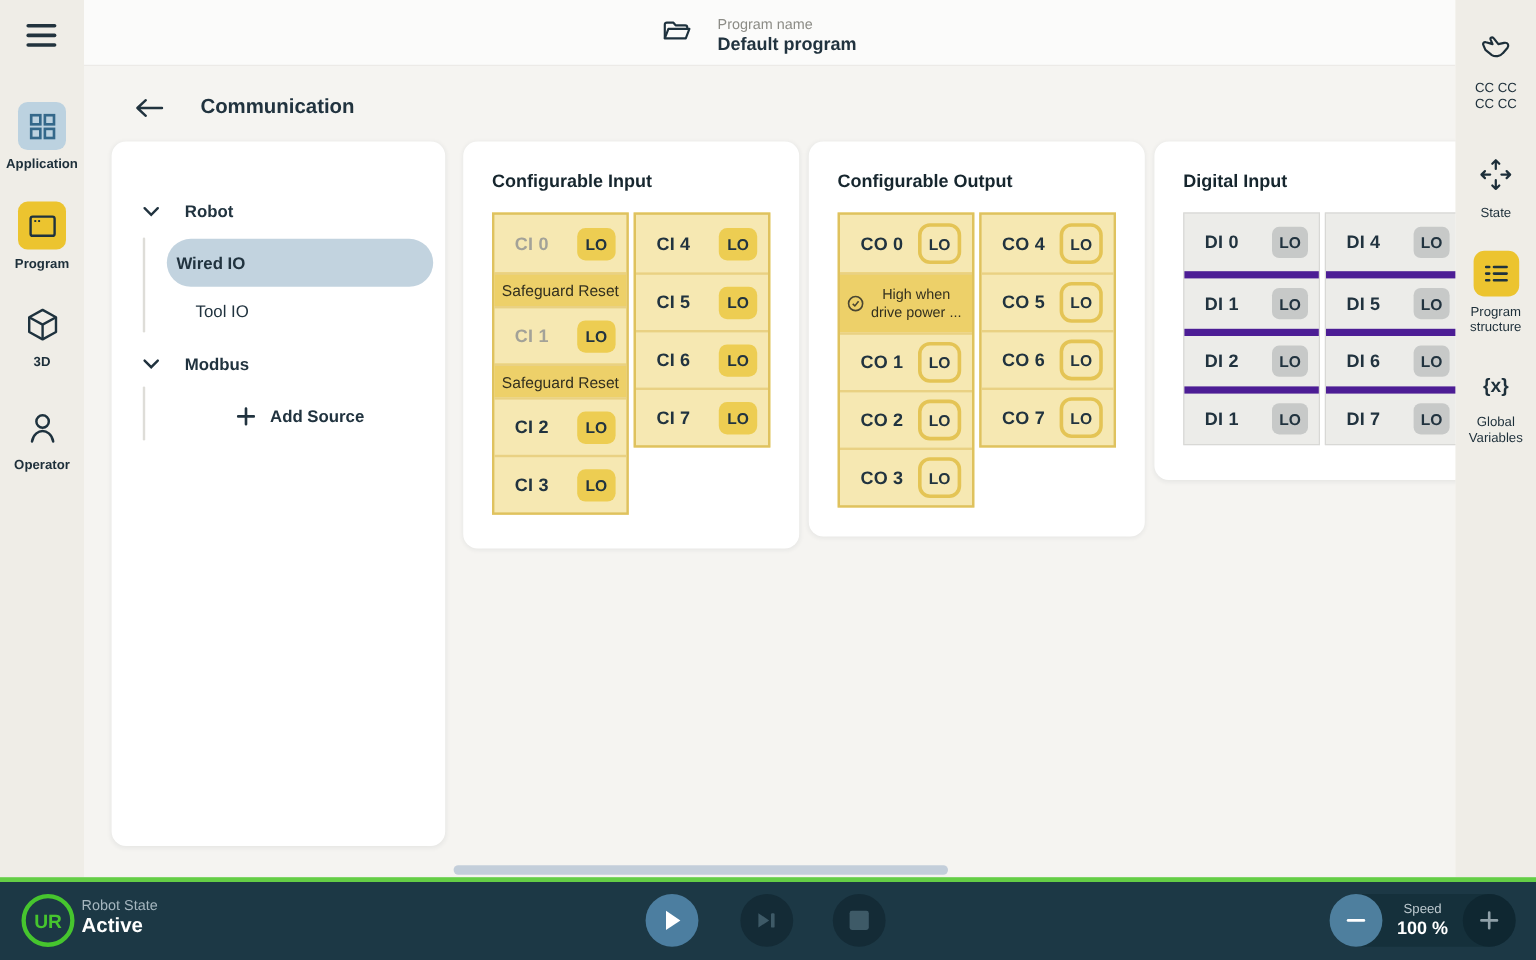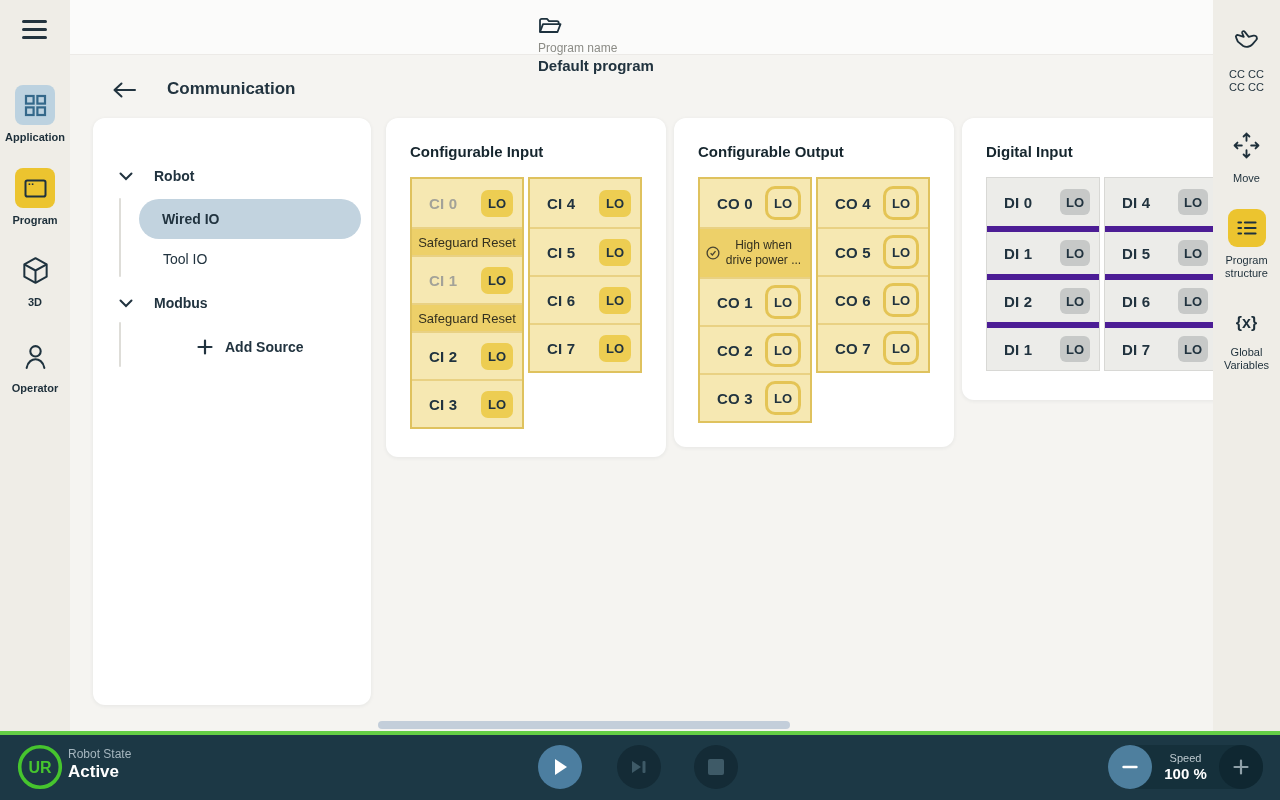--- a/index.html
+++ b/index.html
@@ -14,35 +14,35 @@
   .lnav-item { position:absolute; left:0; width:70px; display:flex; flex-direction:column; align-items:center; cursor:pointer; }
   .lnav-label { margin-top:6px; font-size:11px; font-weight:bold; color:#1D2F3A; text-align:center; max-width:68px; line-height:12px; }
   .icon-box { width:40px; height:40px; border-radius:8px; display:flex; align-items:center; justify-content:center; }
   .icon-box.blue { background:#BCD2E0; }
   .icon-box.yellow { background:#ECC42F; }
   .plain-icon { width:40px; height:40px; display:flex; align-items:center; justify-content:center; }
 
   
   .main { position:absolute; left:70px; top:0; width:1143px; height:731px; overflow:hidden; }
   .topbar { position:absolute; left:0; top:0; width:1143px; height:55px; background:#FBFBFA; border-bottom:1px solid #ECEAE7; }
-  .program-group { position:absolute; left:468px; top:13px; display:flex; gap:4px; cursor:pointer;flex-direction:column; }
+  .program-group { position:absolute; left:482px; top:13px; display:flex; gap:22px; cursor:pointer; }
   .program-texts { display:flex; flex-direction:column; }
   .program-label { font-size:12px; color:#8C8C86; }
   .program-name { font-size:15px; font-weight:bold; color:#21333F; margin-top:2px; }
 
   .back-btn { position:absolute; left:42px; top:78px; width:30px; height:24px; cursor:pointer; display:flex; align-items:center; }
   .page-title { position:absolute; left:97px; top:79px; font-size:17px; font-weight:bold; color:#21333F; }
 
   
   .tree-panel { position:absolute; left:23px; top:118px; width:278px; height:587px; background:#FFFFFF; border-radius:12px; box-shadow:0 1px 4px rgba(30,40,50,.07); }
   .tree-row { position:absolute; left:0; width:100%; height:24px; display:flex; align-items:center; cursor:pointer; }
   .tree-row .chev { margin-left:26px; display:flex; }
   .tree-row .tree-label { margin-left:21px; font-size:14px; font-weight:bold; color:#21333F; }
   .tree-pill { position:absolute; left:46px; top:81px; width:222px; height:40px; border-radius:20px; background:#C2D3DF; display:flex; align-items:center; cursor:pointer; }
-  .tree-pill .tree-label { margin-left:23px; font-size:14px; font-weight:bold; }
+  .tree-pill .tree-label { margin-left:8px; font-size:14px; font-weight:bold; }
   .tree-plain { position:absolute; left:0; width:100%; height:24px; display:flex; align-items:center; cursor:pointer; }
   .tree-plain .tree-label { margin-left:70px; font-size:14px; font-weight:normal; }
   .guide-line { position:absolute; left:26px; width:2px; background:#DEDDD8; border-radius:1px; }
   .add-row { position:absolute; left:0; top:217px; width:100%; height:24px; display:flex; align-items:center; cursor:pointer;padding-left:44px; }
   .add-row .plus { margin-left:60px; display:flex; }
   .add-row .tree-label { margin-left:12px; font-size:14px; font-weight:bold; }
 
   
   .card { position:absolute; top:118px; width:280px; background:#FFFFFF; border-radius:12px; box-shadow:0 1px 4px rgba(30,40,50,.07); }
   #card-ci { left:316px; height:339px; }
@@ -365,21 +365,21 @@
       <div class="rnav-label">CC CC CC CC</div>
     </div>
 
     <div class="rnav-item" id="rnav-move">
       <svg width="27" height="27" viewBox="0 0 26 26" fill="none" stroke="#1D2F3A" stroke-width="1.8" stroke-linecap="round" stroke-linejoin="round">
         <path d="M13 1.5 L10.2 4.3 M13 1.5 L15.8 4.3 M13 1.5 V8.5"></path>
         <path d="M13 24.5 L10.2 21.7 M13 24.5 L15.8 21.7 M13 24.5 V17.5"></path>
         <path d="M1.5 13 L4.3 10.2 M1.5 13 L4.3 15.8 M1.5 13 H8.5"></path>
         <path d="M24.5 13 L21.7 10.2 M24.5 13 L21.7 15.8 M24.5 13 H17.5"></path>
       </svg>
-      <div class="rnav-label">Move</div>
+      <div class="rnav-label">State</div>
     </div>
 
     <div class="rnav-item" id="rnav-structure">
       <div class="rnav-box">
         <svg width="22" height="18" viewBox="0 0 22 18" stroke="#1E323E" stroke-width="2.2" stroke-linecap="round">
           <path d="M2.5 3.5 H5 M9 3.5 H19.5"></path>
           <path d="M2.5 9 H5 M9 9 H19.5"></path>
           <path d="M2.5 14.5 H5 M9 14.5 H19.5"></path>
         </svg>
       </div>

